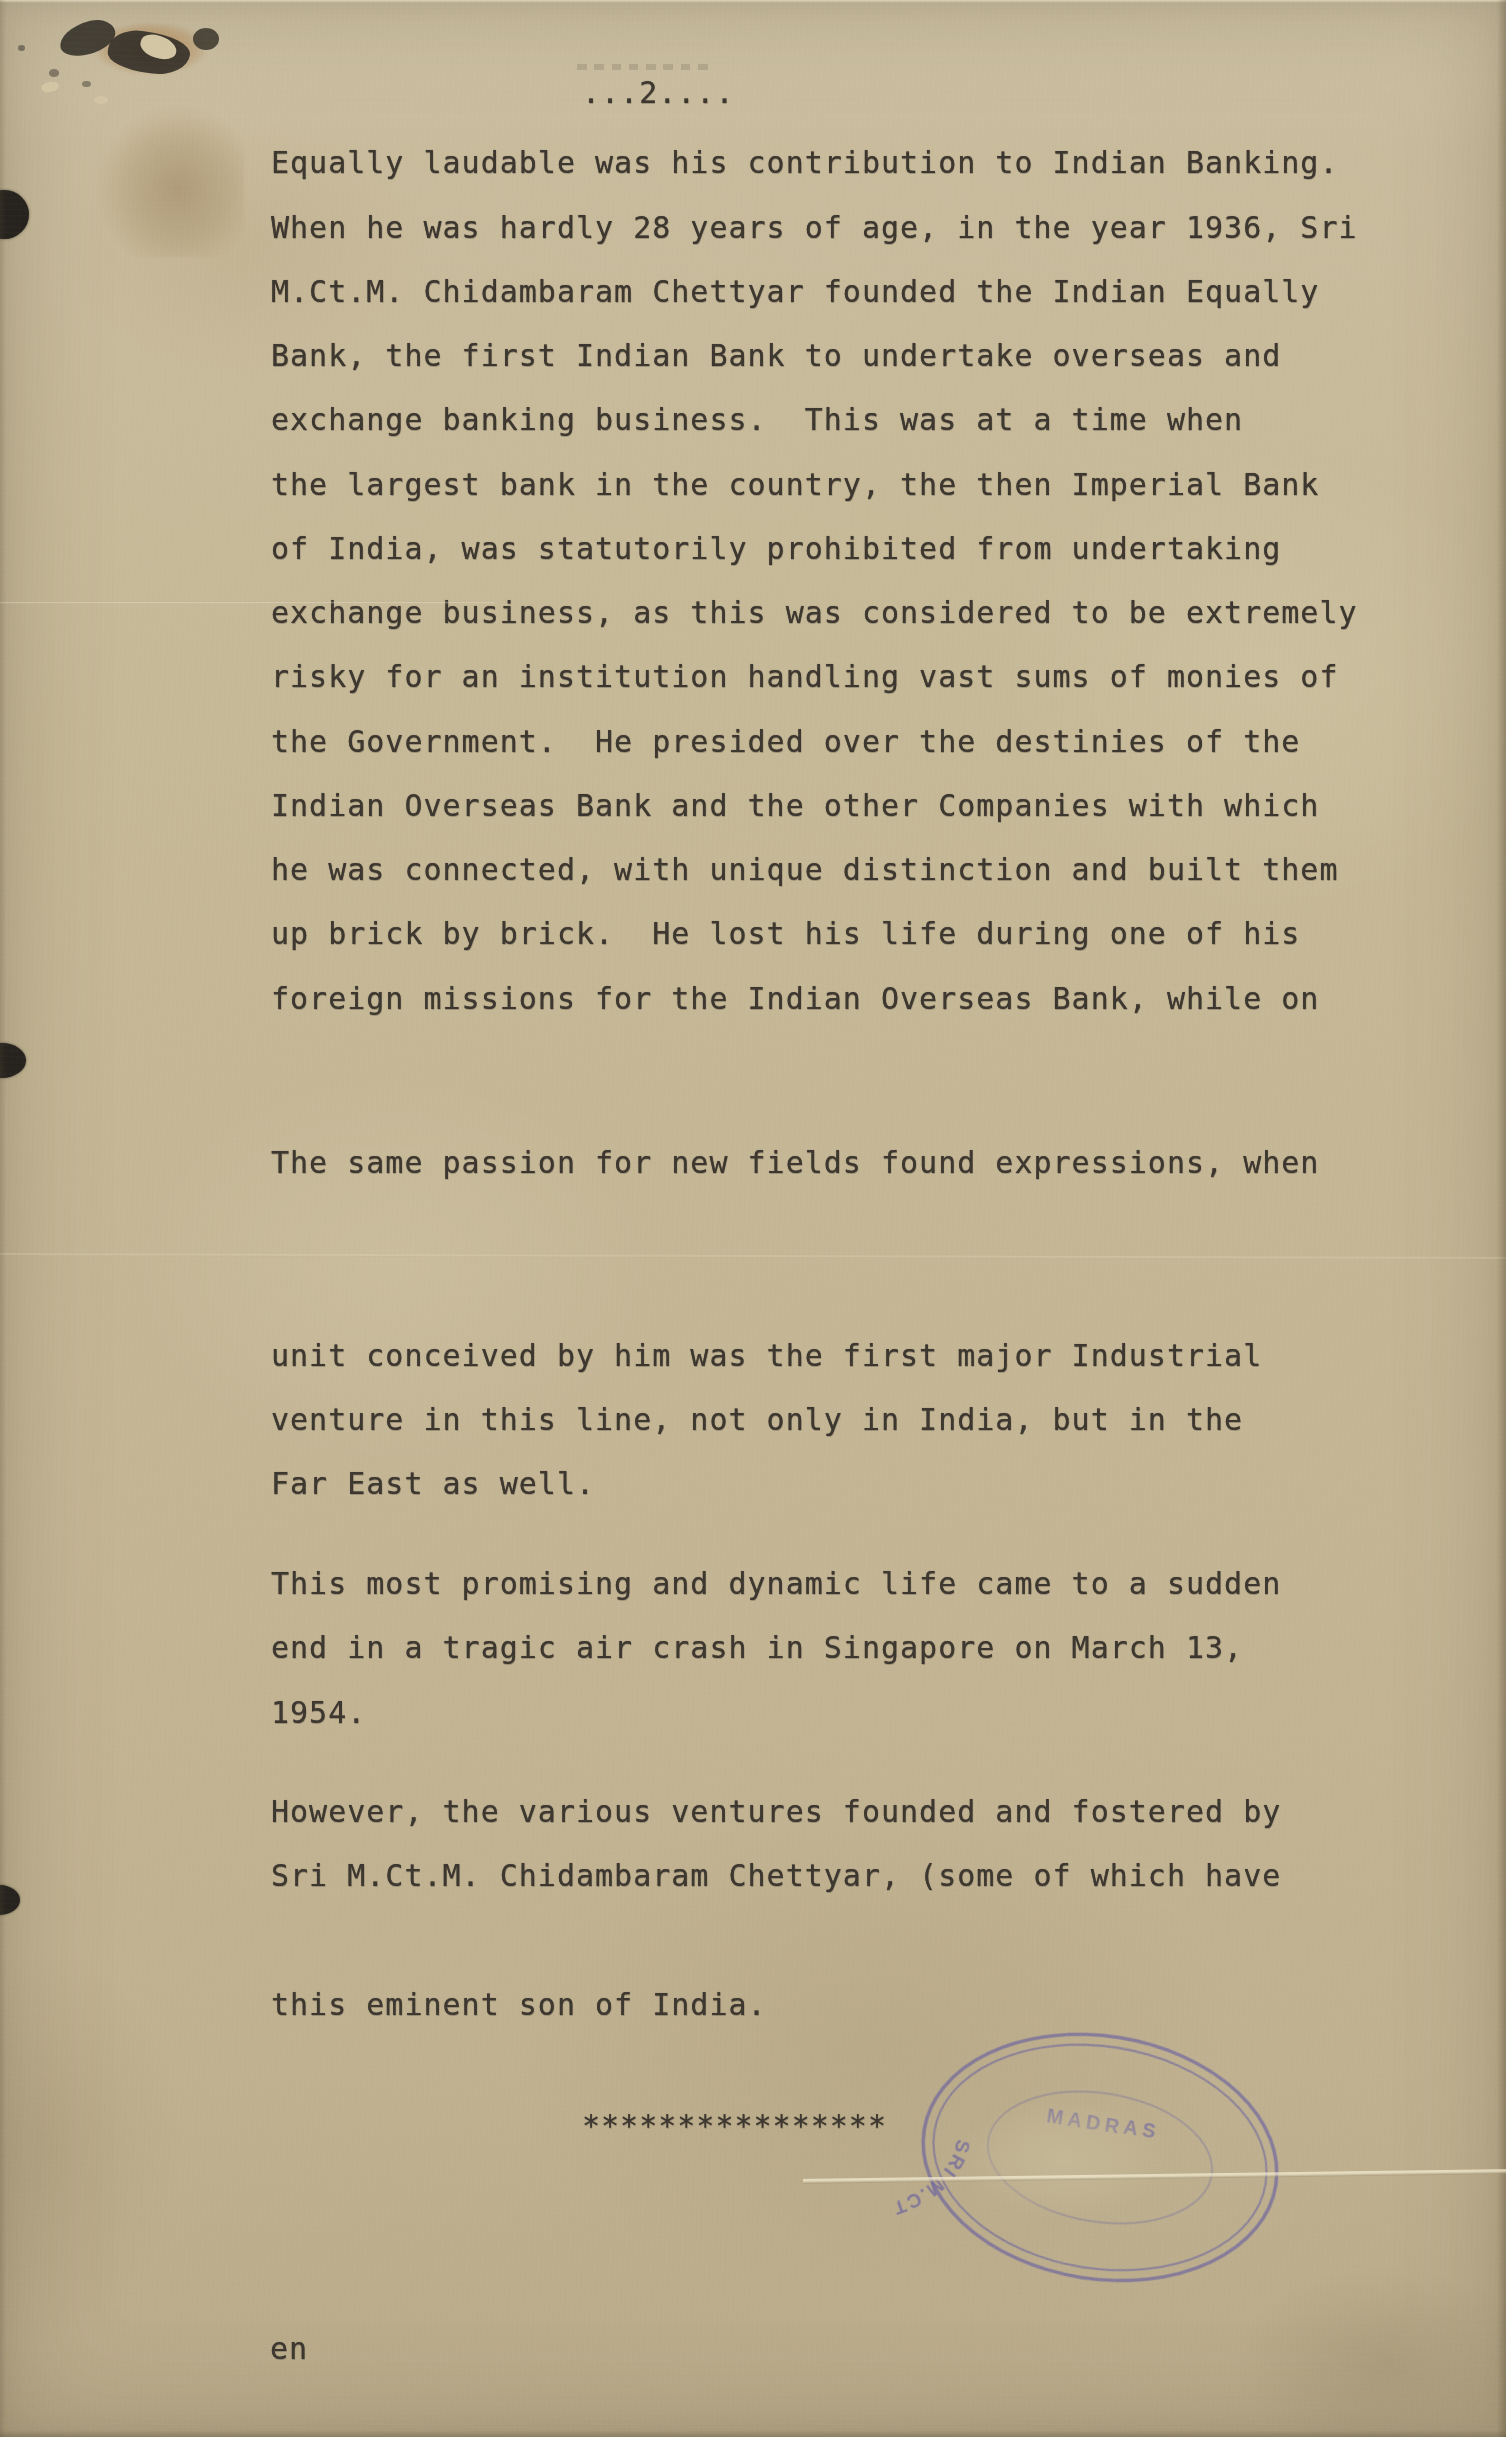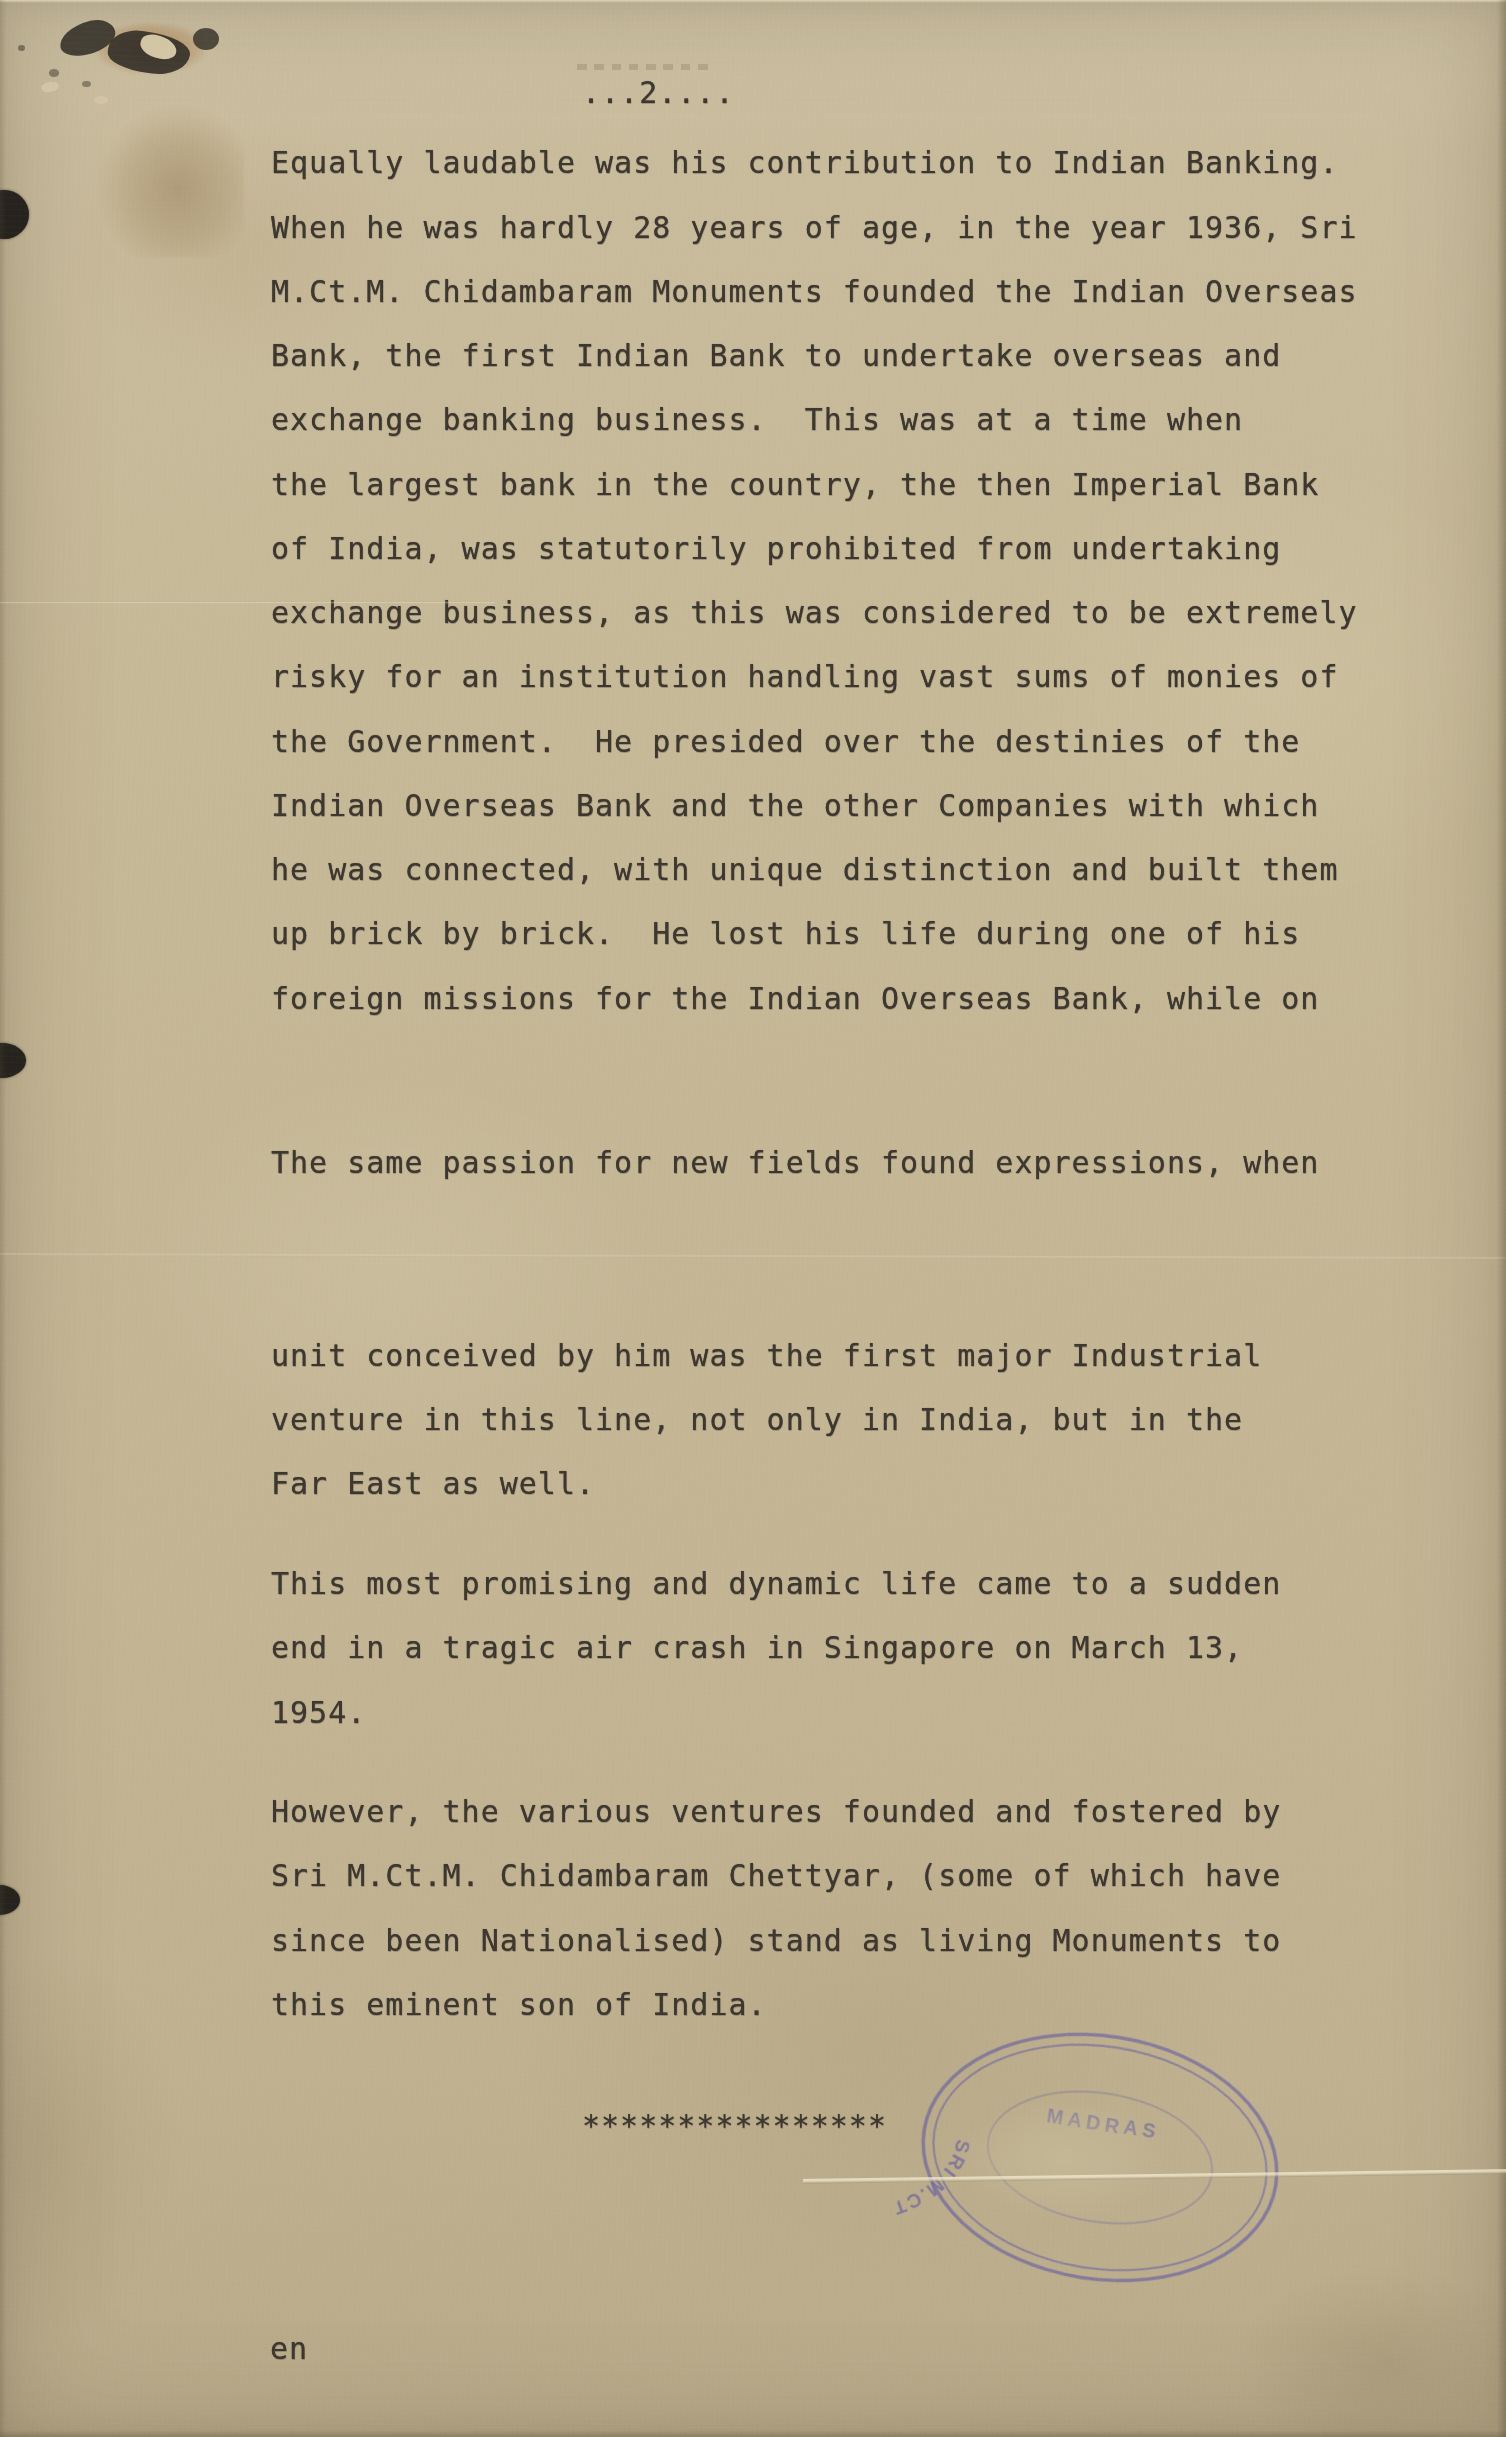--- a/index.html
+++ b/index.html
@@ -90,21 +90,21 @@
   <div class="hole hole1"></div>
   <div class="hole hole2"></div>
   <div class="hole hole3"></div>
 
   <div class="dashmarks"></div>
 
   <div class="tl" style="top:78px;left:582px">...2....</div>
 
   <div class="tl" style="top:148px">Equally laudable was his contribution to Indian Banking.</div>
   <div class="tl" style="top:213px">When he was hardly 28 years of age, in the year 1936, Sri</div>
-  <div class="tl" style="top:277px">M.Ct.M. Chidambaram Monuments founded the Indian Overseas</div>
+  <div class="tl" style="top:277px">M.Ct.M. Chidambaram Chettyar founded the Indian Equally</div>
   <div class="tl" style="top:341px">Bank, the first Indian Bank to undertake overseas and</div>
   <div class="tl" style="top:405px">exchange banking business.  This was at a time when</div>
   <div class="tl" style="top:470px">the largest bank in the country, the then Imperial Bank</div>
   <div class="tl" style="top:534px">of India, was statutorily prohibited from undertaking</div>
   <div class="tl" style="top:598px">exchange business, as this was considered to be extremely</div>
   <div class="tl" style="top:662px">risky for an institution handling vast sums of monies of</div>
   <div class="tl" style="top:727px">the Government.  He presided over the destinies of the</div>
   <div class="tl" style="top:791px">Indian Overseas Bank and the other Companies with which</div>
   <div class="tl" style="top:855px">he was connected, with unique distinction and built them</div>
   <div class="tl" style="top:919px">up brick by brick.  He lost his life during one of his</div>
@@ -114,21 +114,20 @@
   <div class="tl" style="top:1341px">unit conceived by him was the first major Industrial</div>
   <div class="tl" style="top:1405px">venture in this line, not only in India, but in the</div>
   <div class="tl" style="top:1469px">Far East as well.</div>
 
   <div class="tl" style="top:1569px">This most promising and dynamic life came to a sudden</div>
   <div class="tl" style="top:1633px">end in a tragic air crash in Singapore on March 13,</div>
   <div class="tl" style="top:1698px">1954.</div>
 
   <div class="tl" style="top:1797px">However, the various ventures founded and fostered by</div>
   <div class="tl" style="top:1861px">Sri M.Ct.M. Chidambaram Chettyar, (some of which have</div>
-  <div class="tl" style="top:1926px">since been Nationalised) stand as living Monuments to</div>
   <div class="tl" style="top:1990px">this eminent son of India.</div>
 
   <div class="tl" style="top:2111px;left:582px">****************</div>
 
   <div class="stamp">
     <svg width="386" height="257" viewBox="0 0 600 400">
       <defs>
         <path id="ringPath" d="M 75,200 A 225,140 0 1 1 74.9,199.2"></path>
       </defs>
       <g fill="none" stroke="#564fa5">

